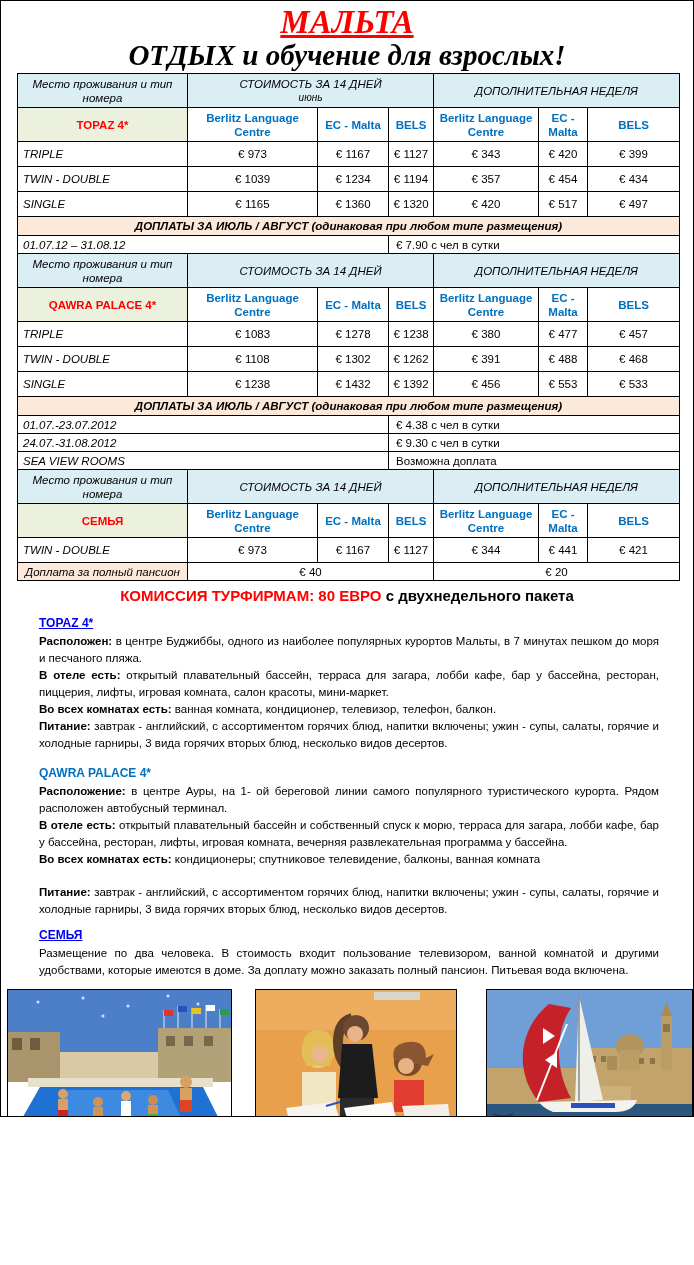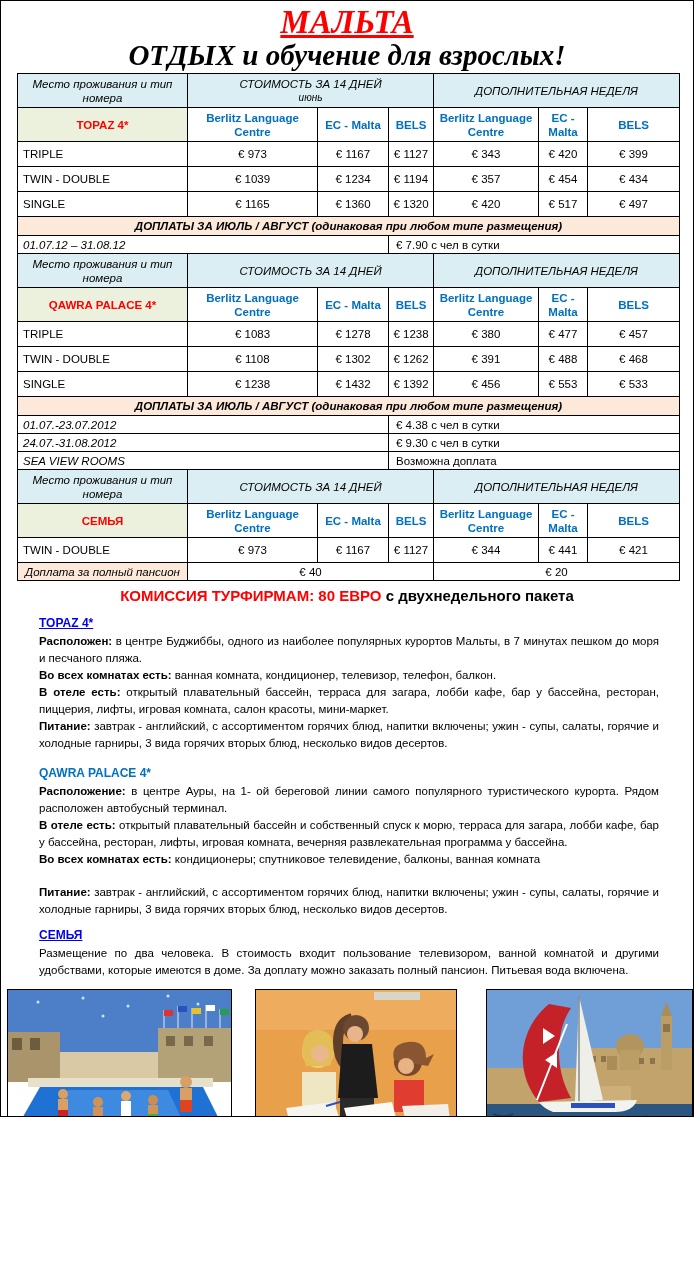--- a/index.html
+++ b/index.html
@@ -13,21 +13,21 @@
   table.price{border-collapse:collapse;table-layout:fixed;width:662px;margin:0 0 0 16px;}
   table.price td{border:1px solid #000;font-size:11.5px;text-align:center;vertical-align:middle;
          padding:1px 2px;overflow:hidden;line-height:14px;}
   td.split{border-left-width:2.5px;}
   .hdr td{background:#DAEEF3;font-style:italic;height:31px;}
   .hdr .small{font-size:10px;}
   .hotelrow td{height:31px;}
   .hotel{background:#EBF1DD;color:#FF0000;font-weight:bold;font-size:12px;}
   .school{color:#0070C0;font-weight:bold;}
   .datarow td{height:22px;}
-  .rt{text-align:left !important;padding-left:5px !important;}
+  .rt{text-align:left !important;font-style:italic;padding-left:5px !important;}
   .surtitle td{background:#FDE9D9;font-weight:bold;font-style:italic;height:16px;font-size:11px;}
   .surrow td{height:15px;}
   .period{text-align:left !important;font-weight:normal;font-style:italic;padding-left:5px !important;}
   .surval{text-align:left !important;padding-left:7px !important;}
   .surval.center{text-align:right;}
   .pension{background:#FDE9D9;font-style:italic;}
   .commission{text-align:center;font-weight:bold;font-size:15px;line-height:20px;margin-top:5px;}
   .red{color:#FF0000;}
   .desc{padding:0 34px 0 38px;font-size:11.5px;line-height:17px;text-align:justify;}
   .desc p{margin:0;}
@@ -203,22 +203,22 @@
   </tbody>
     </table>
 
   <div class="commission">
     <div><span class="red">КОМИССИЯ ТУРФИРМАМ: 80 ЕВРО</span><span> с двухнедельного пакета</span></div>
   </div>
 
   <div class="desc">
     <div class="link-head" style="display:inline-block">TOPAZ 4*</div>
     <p><span class="lead">Расположен:</span><span>  в центре  Буджиббы, одного из наиболее популярных курортов Мальты, в 7 минутах пешком до моря и песчаного пляжа.</span></p>
+    <p><span class="lead">В отеле есть:</span><span> открытый плавательный бассейн, терраса для загара,  лобби кафе, бар у бассейна, ресторан, пиццерия, лифты, игровая комната, салон красоты, мини-маркет.</span></p>
     <p><span class="lead">Во всех комнатах есть:</span><span>  ванная комната,  кондиционер, телевизор, телефон, балкон.</span></p>
-    <p><span class="lead">В отеле есть:</span><span> открытый плавательный бассейн, терраса для загара,  лобби кафе, бар у бассейна, ресторан, пиццерия, лифты, игровая комната, салон красоты, мини-маркет.</span></p>
     <p><span class="lead">Питание:</span><span>  завтрак - английский, с ассортиментом горячих блюд, напитки включены; ужин - супы, салаты, горячие и холодные гарниры,  3 вида горячих вторых блюд, несколько видов десертов.</span></p>
 
     <div class="blue-head">QAWRA PALACE 4*</div>
     <p><span class="lead">Расположение:</span><span>  в центре Ауры, на 1- ой береговой линии самого популярного туристического курорта. Рядом расположен автобусный терминал.</span></p>
     <p><span class="lead">В отеле есть:</span><span> открытый плавательный бассейн и собственный спуск к морю, терраса для загара,  лобби кафе, бар у бассейна, ресторан, лифты, игровая комната, вечерняя развлекательная программа у бассейна.</span></p>
     <p><span class="lead">Во всех комнатах есть:</span><span> кондиционеры; спутниковое телевидение, балконы, ванная комната</span></p>
     <div class="para-gap"></div>
     <p><span class="lead">Питание:</span><span>  завтрак - английский, с ассортиментом горячих блюд, напитки включены; ужин - супы, салаты, горячие и холодные гарниры,  3 вида горячих вторых блюд,  несколько видов десертов.</span></p>
 
     <div class="link-head" style="display:inline-block">СЕМЬЯ</div>

